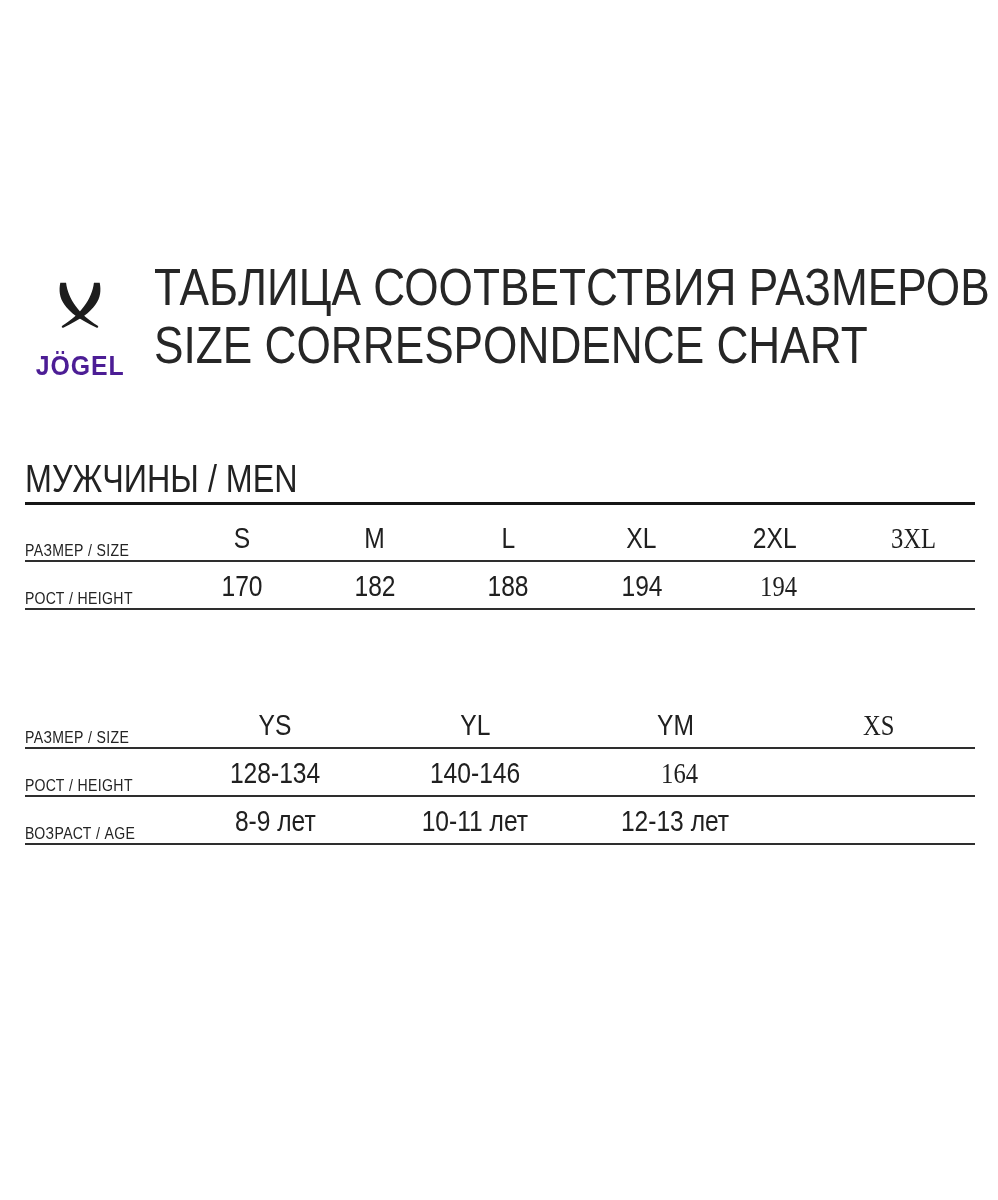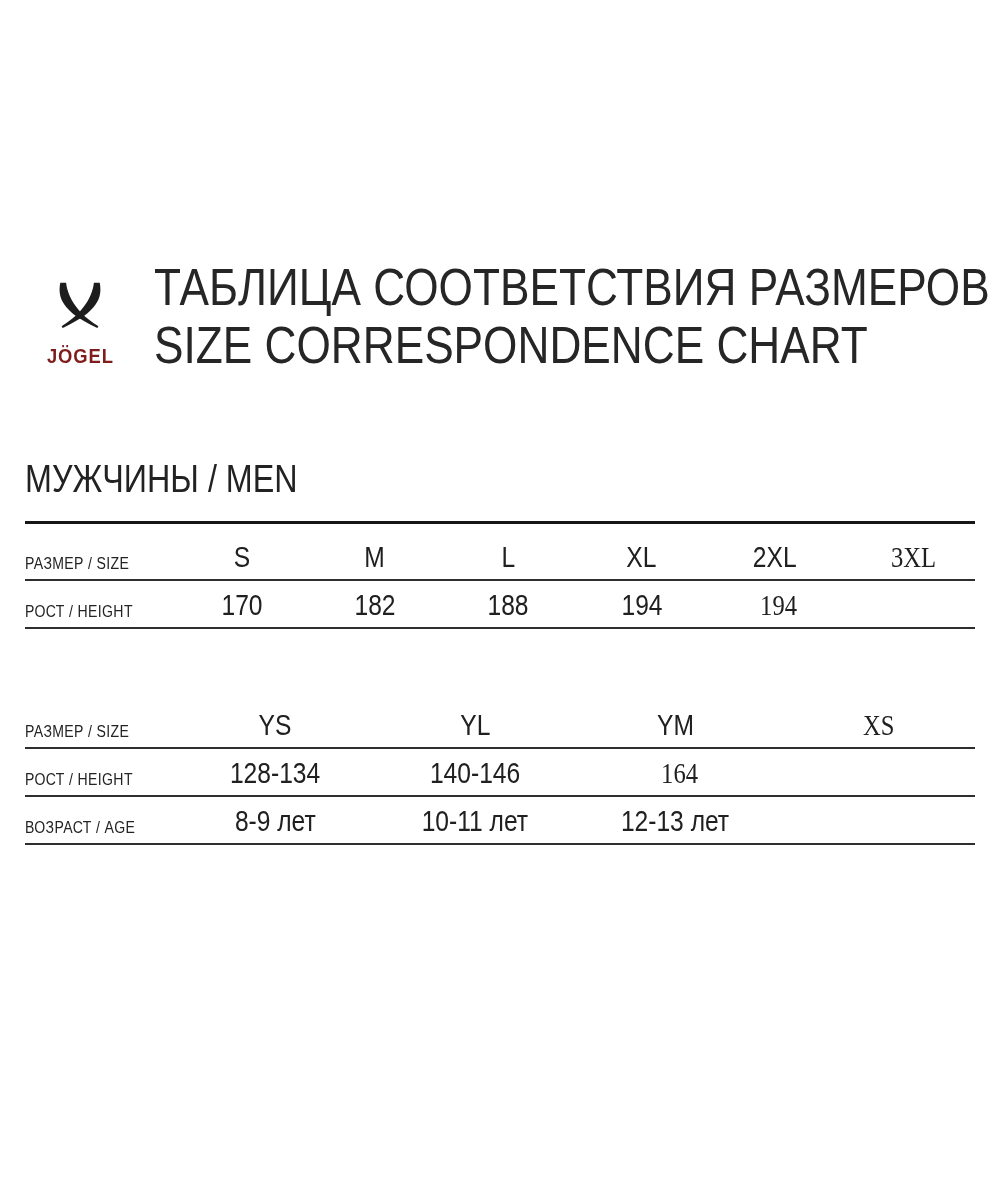--- a/index.html
+++ b/index.html
@@ -11,53 +11,53 @@
     color:#1f1f1f;
     overflow:hidden;
   }
   
   .logo{
     position:absolute;left:28px;top:270px;width:104px;
     display:flex;flex-direction:column;align-items:center;
   }
   .logo svg{display:block;}
   .brand{
-    margin-top:3px;
-    font-size:20px;font-weight:700;letter-spacing:1px;color:#7f1d1d;
+    margin-top:9px;
+    font-size:27px;font-weight:700;letter-spacing:1px;color:#4c1d95;
     white-space:nowrap;
   }
   .brand span{display:inline-block;transform:scaleX(0.92);transform-origin:center top;}
   
   .title{
     position:absolute;left:154px;top:258px;width:840px;
     font-size:52px;line-height:58px;font-weight:400;color:#262626;
     transform:scaleX(0.85);transform-origin:left top;
     white-space:nowrap;
   }
   
   .section{position:absolute;left:25px;width:950px;}
   .sec-men{top:458px;}
   .sec-kids{top:692px;}
   .sec-heading{
     font-size:38px;font-weight:400;color:#222222;
-    padding-bottom:20px;border-bottom:3px solid #161616;
+    padding-bottom:1px;border-bottom:3px solid #161616;
     white-space:nowrap;
   }
   .sec-heading span{display:inline-block;transform:scaleX(0.85);transform-origin:left bottom;}
   .row{
     display:grid;align-items:end;
     border-bottom:2px solid #2e2e2e;
     height:46px;
   }
   .row.first{height:55px;}
   .sec-men .row{grid-template-columns:150px repeat(6,1fr);}
   .sec-kids .row{grid-template-columns:150px repeat(4,1fr);}
   .label{
     font-size:16px;letter-spacing:0.4px;color:#242424;
-    padding-bottom:6px;white-space:nowrap;
+    white-space:nowrap;
   }
   .label span{display:inline-block;transform:scaleX(0.88);transform-origin:left bottom;}
   .cell{
     font-size:30px;color:#202020;text-align:center;
     padding-bottom:5px;white-space:nowrap;
   }
   .cell span{display:inline-block;transform:scaleX(0.82);transform-origin:center bottom;}
   .cell.last{text-align:center;font-family:Liberation Serif, serif;}
   .cell.last span{transform-origin:right bottom;}
 </style>

